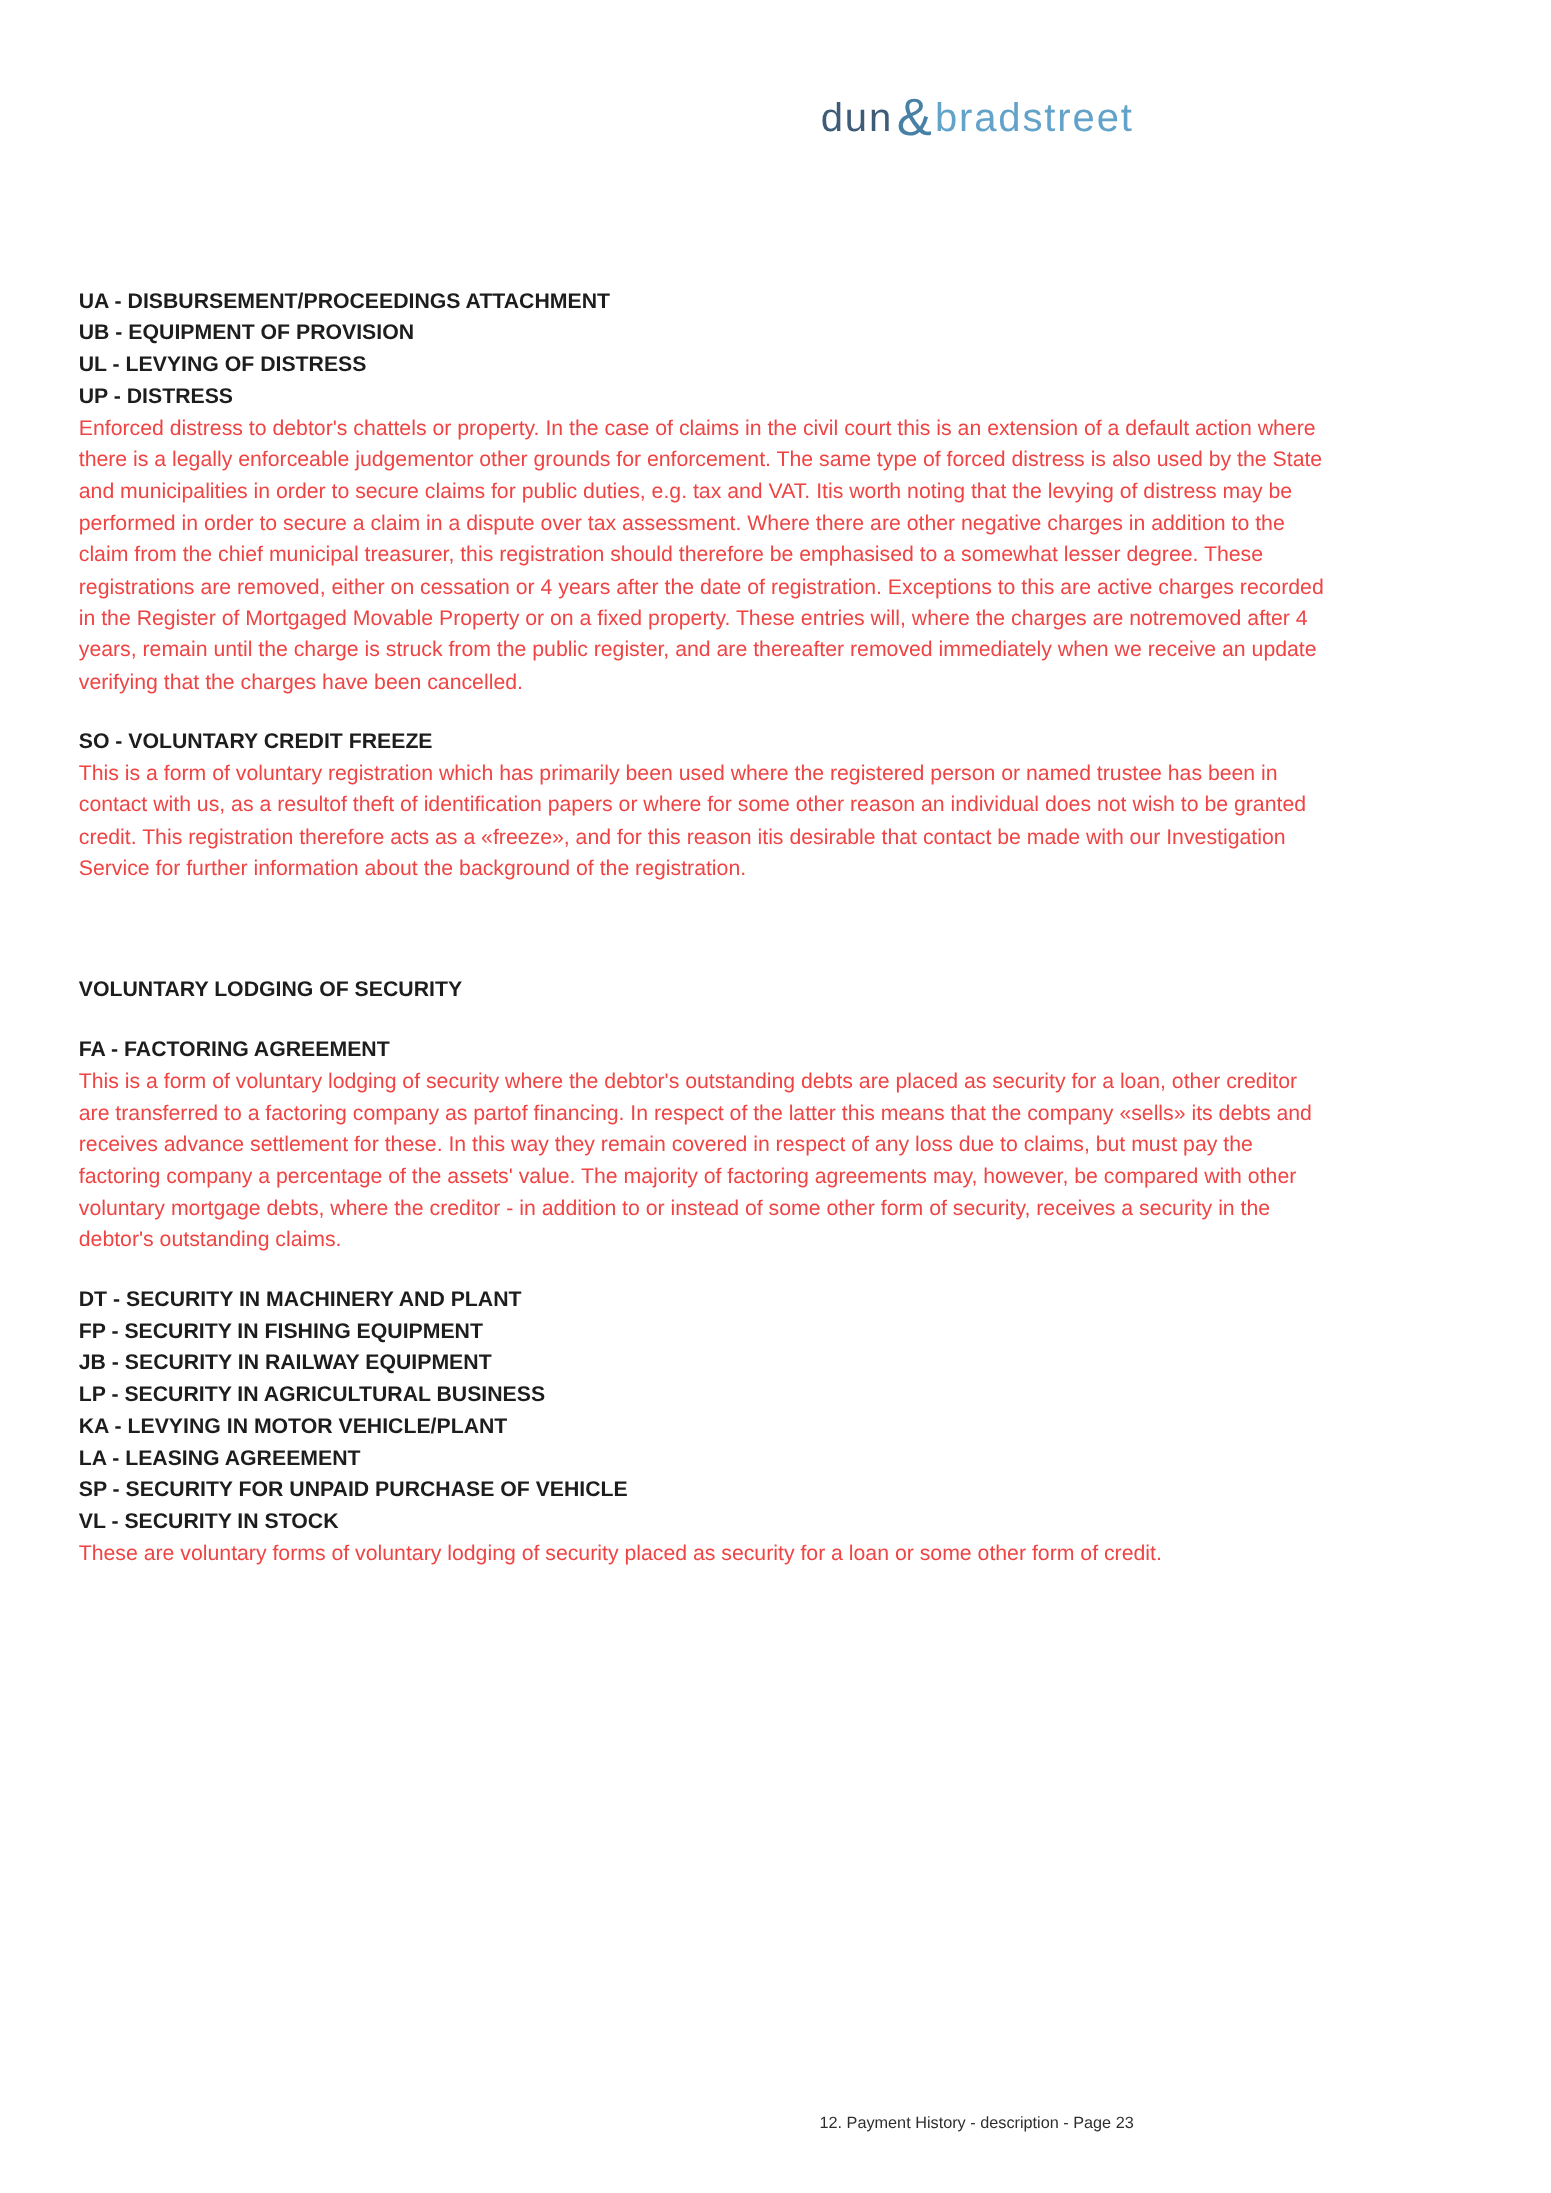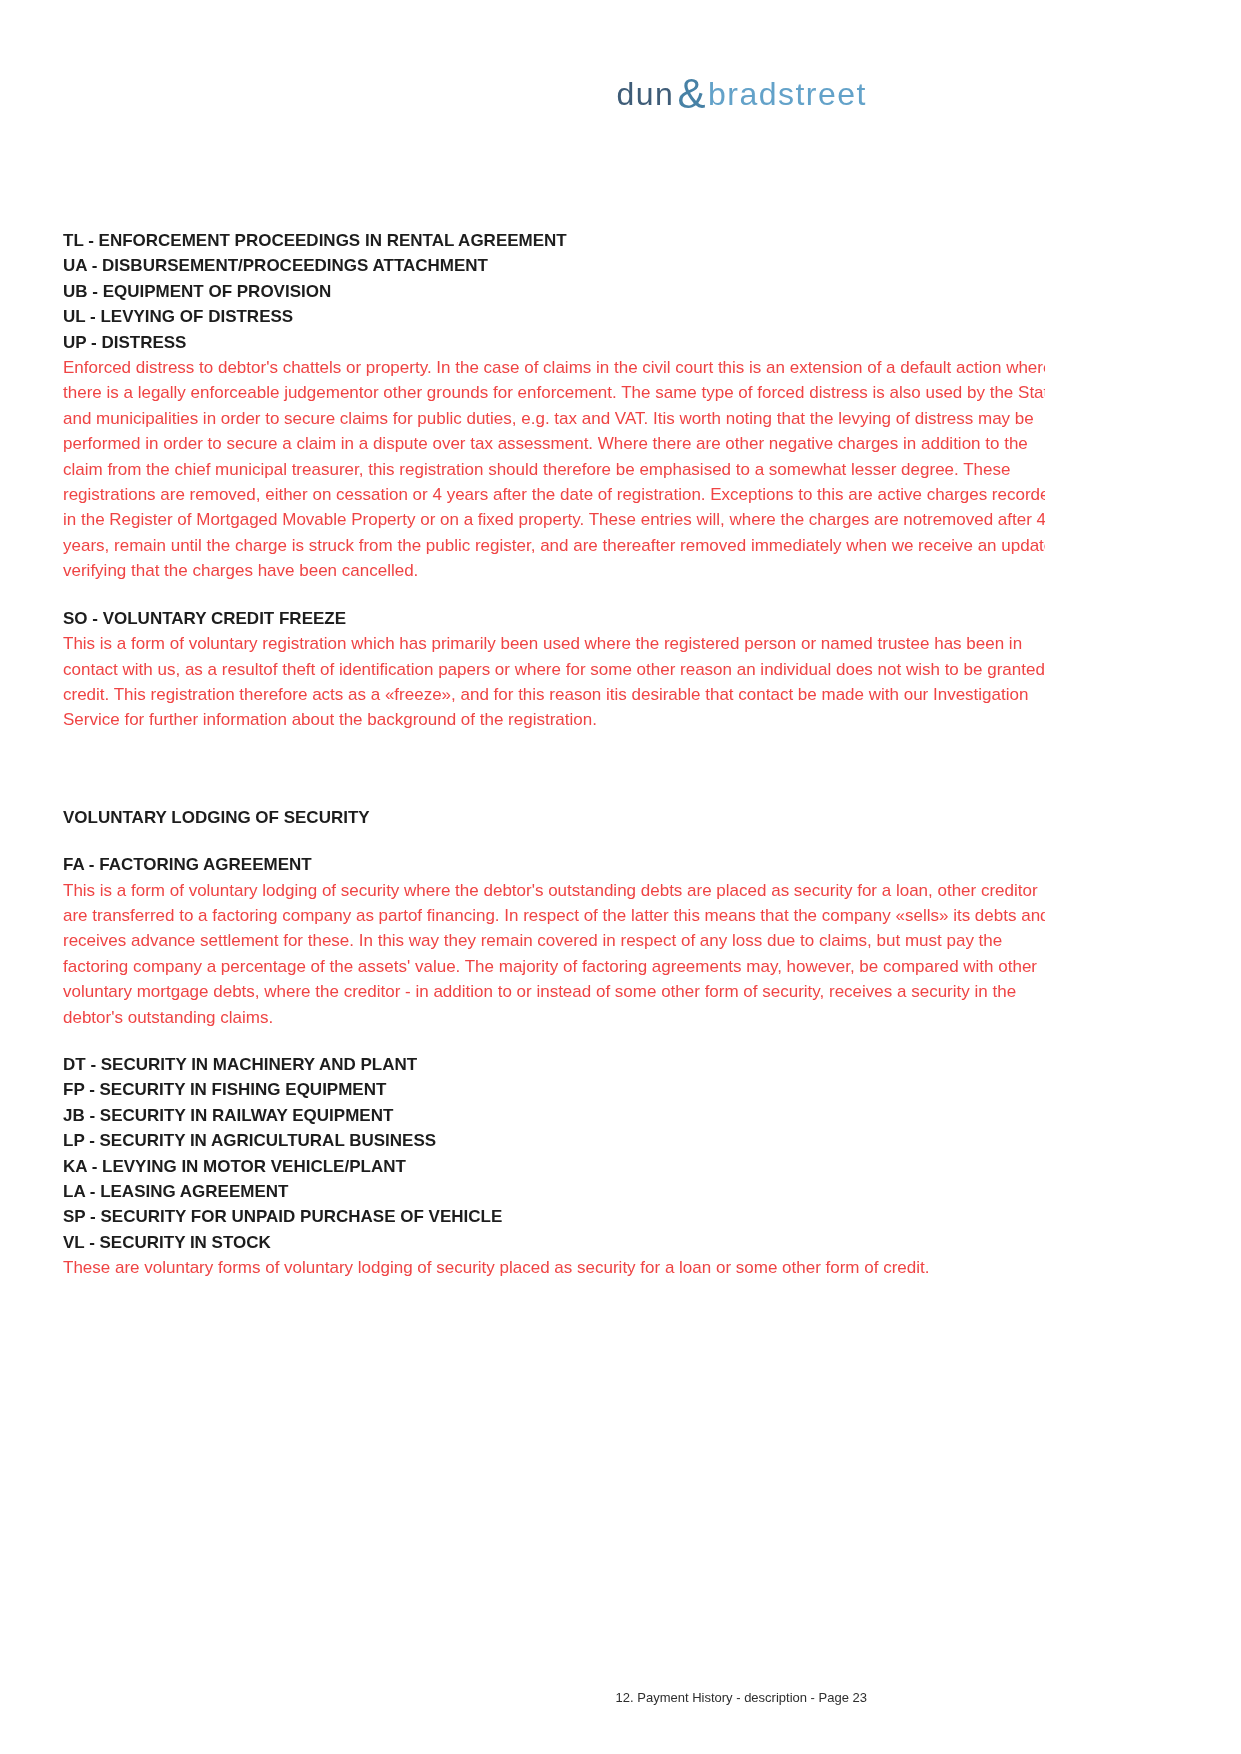--- a/index.html
+++ b/index.html
@@ -8,20 +8,21 @@
     background: #ffffff;
   }
   .page {
     position: relative;
     width: 1045px;
     height: 1754px;
     background: #ffffff;
     font-family: "Liberation Sans", sans-serif;
     color: #252525;
     overflow: hidden;
+    padding-left: 40px;
   }
   
   .logo {
     position: absolute;
     top: 74px;
     right: 178px;
     white-space: nowrap;
     font-family: "Liberation Sans", sans-serif;
     font-weight: 400;
     font-size: 32px;
@@ -74,21 +75,20 @@
 
 <div class="page">
 
   <div class="logo">
     <span class="dun">dun</span><span class="amp">&amp;</span><span class="bradstreet">bradstreet</span>
   </div>
 
   <div class="content">
 
     <div>
-      <div class="code-line">TL - ENFORCEMENT PROCEEDINGS IN RENTAL AGREEMENT</div>
       <div class="code-line">UA - DISBURSEMENT/PROCEEDINGS ATTACHMENT</div>
       <div class="code-line">UB - EQUIPMENT OF PROVISION</div>
       <div class="code-line">UL - LEVYING OF DISTRESS</div>
       <div class="code-line">UP - DISTRESS</div>
     </div>
 
     <p class="body-text">Enforced distress to debtor's chattels or property. In the case of claims in the civil court this is an extension of a default action where there is a legally enforceable judgementor other grounds for enforcement. The same type of forced distress is also used by the State and municipalities in order to secure claims for public duties, e.g. tax and VAT. Itis worth noting that the levying of distress may be performed in order to secure a claim in a dispute over tax assessment. Where there are other negative charges in addition to the claim from the chief municipal treasurer, this registration should therefore be emphasised to a somewhat lesser degree. These registrations are removed, either on cessation or 4 years after the date of registration. Exceptions to this are active charges recorded in the Register of Mortgaged Movable Property or on a fixed property. These entries will, where the charges are notremoved after 4 years, remain until the charge is struck from the public register, and are thereafter removed immediately when we receive an update verifying that the charges have been cancelled.</p>
 
     <div class="code-line gap-small">SO - VOLUNTARY CREDIT FREEZE</div>
     <p class="body-text">This is a form of voluntary registration which has primarily been used where the registered person or named trustee has been in contact with us, as a resultof theft of identification papers or where for some other reason an individual does not wish to be granted credit. This registration therefore acts as a «freeze», and for this reason itis desirable that contact be made with our Investigation Service for further information about the background of the registration.</p>

